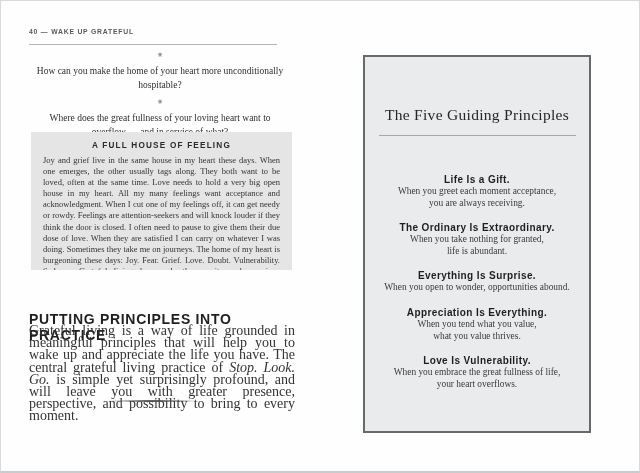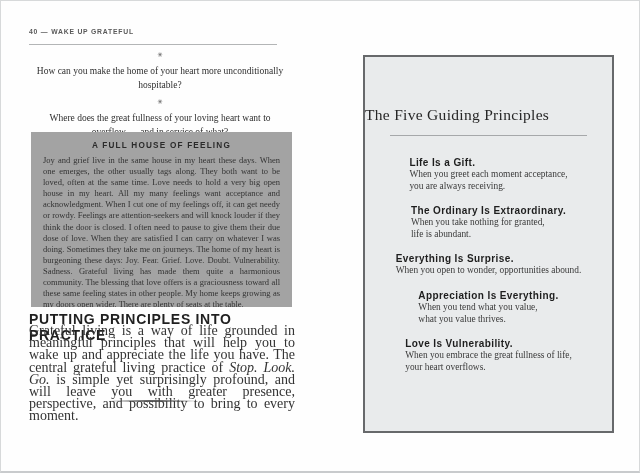--- a/index.html
+++ b/index.html
@@ -32,22 +32,22 @@
   .star-divider {
     font-family: "DejaVu Sans", sans-serif;
     font-size: 6.5px; color: #3a3a3a; line-height: 1;
     margin: 0 auto 5px auto;
   }
   .question {
     font-size: 9.5px; line-height: 1.5; color: #2e2e2e;
     white-space: pre-line; margin-bottom: 7px;
   }
   .feeling-box {
-    position: absolute; left: 30px; top: 131px; width: 261px; height: 175px;
-    background: #a3a3a3; padding: 9px 12px 8px 12px; overflow: hidden;
+    position: absolute; left: 30px; top: 131px; width: 261px; height: 138px;
+    background: #e5e5e5; padding: 9px 12px 8px 12px; overflow: hidden;
   }
   .feeling-heading {
     font-family: "Liberation Sans", sans-serif;
     font-size: 8.2px; font-weight: bold; letter-spacing: 1.2px;
     color: #2b2b2b; text-align: center; margin-bottom: 5px;
   }
   .feeling-body {
     font-size: 8.5px; line-height: 11.1px; text-align: justify; color: #333333;
   }
   .practice-heading {
@@ -62,33 +62,34 @@
   }
   .practice-body .ital { font-style: italic; }
   .flourish {
     position: absolute; left: 107px; top: 399px; width: 90px; height: 2px;
     background: linear-gradient(90deg, rgba(70,70,70,0) 0%, rgba(70,70,70,0.85) 45%, rgba(70,70,70,0.85) 55%, rgba(70,70,70,0) 100%);
     border-radius: 1px;
   }
 
   
   .principles-panel {
-    position: absolute; left: 362px; top: 54px; width: 251px; height: 378px;
+    position: absolute; left: 362px; top: 54px; width: 228px; height: 378px;
     background: #e9ebec; border: 2px solid #67696b;
+    text-align: center;
   }
   .panel-title {
     margin-top: 49px;
     font-size: 15.5px; color: #262626; letter-spacing: 0.3px;
   }
   .panel-title-rule {
     width: 197px; height: 1px; background: #a6a8aa;
     margin: 11px auto 0 auto;
   }
   .principles-list {
-    margin-top: 21px;
+    margin-top: 38px;
     display: flex; flex-direction: column; gap: 13px;
     align-items: center;
   }
   .principle-heading {
     font-family: "Liberation Sans", sans-serif;
     font-size: 10px; font-weight: bold; letter-spacing: 0.4px;
     color: #1e1e1e;
   }
   .principle-body {
     font-size: 9.4px; line-height: 11.6px; color: #3a3a3a;

